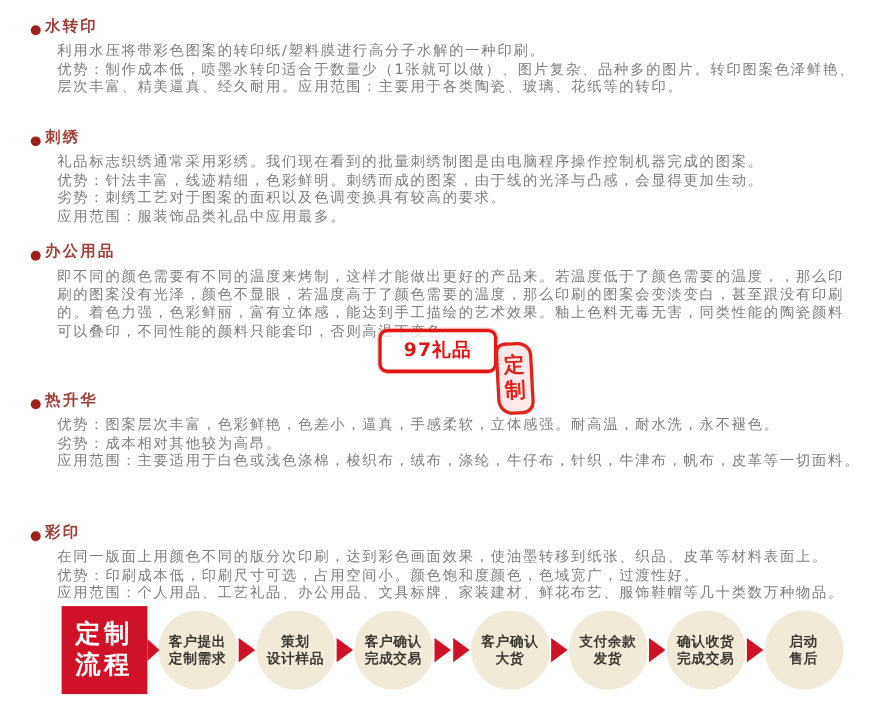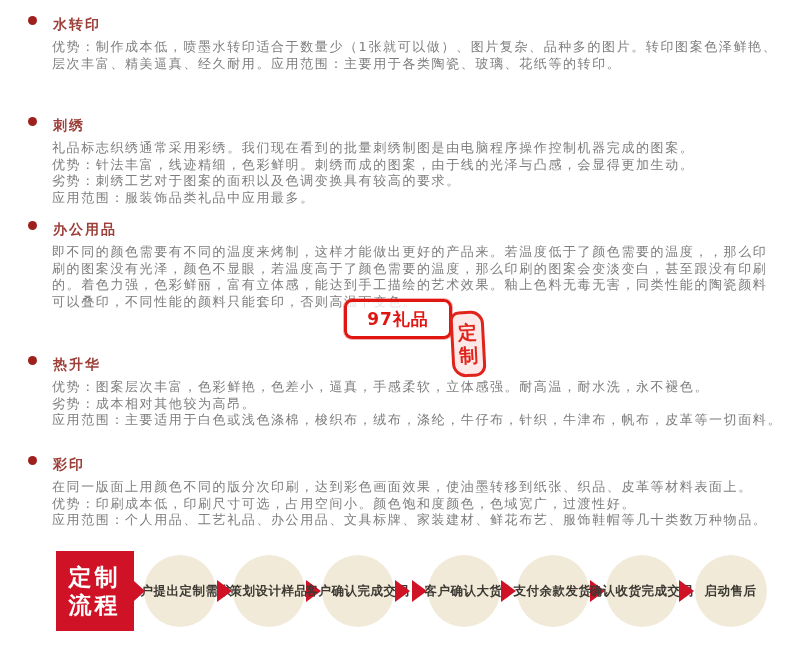--- a/index.html
+++ b/index.html
@@ -7,21 +7,21 @@
     width:800px;height:648px;
     background:#ffffff;
     font-family:"DejaVu Sans",sans-serif;
     overflow:hidden;
     position:relative;
   }
   .page{position:absolute;inset:0;width:800px;height:648px;background:#fff;}
 
   
   .section{position:absolute;left:28px;right:6px;}
-  .sec-header{display:flex;align-items:flex-start;gap:16px;height:16px;}
+  .sec-header{display:flex;align-items:flex-end;gap:4px;height:16px;}
   .bullet{
     width:9px;height:9px;border-radius:50%;
     background:#9e201d;flex:0 0 auto;
   }
   .sec-title{
     margin:0;font-size:14px;font-weight:bold;color:#9c3f39;
     letter-spacing:2px;line-height:16px;
   }
   .sec-body{margin:7px 0 0 24px;}
   .bline{
@@ -70,21 +70,21 @@
   .flow-label-pointer{
     position:absolute;right:-11px;top:50%;transform:translateY(-50%);
     width:0;height:0;
     border-left:11px solid #d01226;
     border-top:10px solid transparent;
     border-bottom:10px solid transparent;
   }
   .flow-step{
     flex:0 0 auto;width:72px;height:72px;border-radius:50%;
     background:#f1ead9;
-    display:flex;flex-direction:row;align-items:center;justify-content:center;
+    display:flex;flex-direction:column;align-items:center;justify-content:center;
   }
   .flow-step span{
     font-size:12.5px;font-weight:bold;color:#3c3832;line-height:16px;
     letter-spacing:0.5px;white-space:nowrap;
   }
   .flow-arrow{
     flex:0 0 auto;width:0;height:0;margin:0 1px;
     border-left:15px solid #cf1225;
     border-top:11px solid transparent;
     border-bottom:11px solid transparent;
@@ -94,20 +94,21 @@
 <body>
 
 <div class="page">
 
   <div class="section" style="top:16px">
     <div class="sec-header">
       <span class="bullet"></span>
       <h2 class="sec-title">水转印</h2>
     </div>
     <div class="sec-body">
+      <div class="bline">利用水压将带彩色图案的转印纸/塑料膜进行高分子水解的一种印刷。</div>
       <div class="bline">优势：制作成本低，喷墨水转印适合于数量少（1张就可以做）、图片复杂、品种多的图片。转印图案色泽鲜艳、</div>
       <div class="bline">层次丰富、精美逼真、经久耐用。应用范围：主要用于各类陶瓷、玻璃、花纸等的转印。</div>
     </div>
   </div>
 
   <div class="section" style="top:117px">
     <div class="sec-header">
       <span class="bullet"></span>
       <h2 class="sec-title">刺绣</h2>
     </div>
@@ -145,21 +146,21 @@
       <span class="bullet"></span>
       <h2 class="sec-title">热升华</h2>
     </div>
     <div class="sec-body">
       <div class="bline">优势：图案层次丰富，色彩鲜艳，色差小，逼真，手感柔软，立体感强。耐高温，耐水洗，永不褪色。</div>
       <div class="bline">劣势：成本相对其他较为高昂。</div>
       <div class="bline">应用范围：主要适用于白色或浅色涤棉，梭织布，绒布，涤纶，牛仔布，针织，牛津布，帆布，皮革等一切面料。</div>
     </div>
   </div>
 
-  <div class="section" style="top:456px">
+  <div class="section" style="top:476px">
     <div class="sec-header">
       <span class="bullet"></span>
       <h2 class="sec-title">彩印</h2>
     </div>
     <div class="sec-body">
       <div class="bline">在同一版面上用颜色不同的版分次印刷，达到彩色画面效果，使油墨转移到纸张、织品、皮革等材料表面上。</div>
       <div class="bline">优势：印刷成本低，印刷尺寸可选，占用空间小。颜色饱和度颜色，色域宽广，过渡性好。</div>
       <div class="bline">应用范围：个人用品、工艺礼品、办公用品、文具标牌、家装建材、鲜花布艺、服饰鞋帽等几十类数万种物品。</div>
     </div>
   </div>

